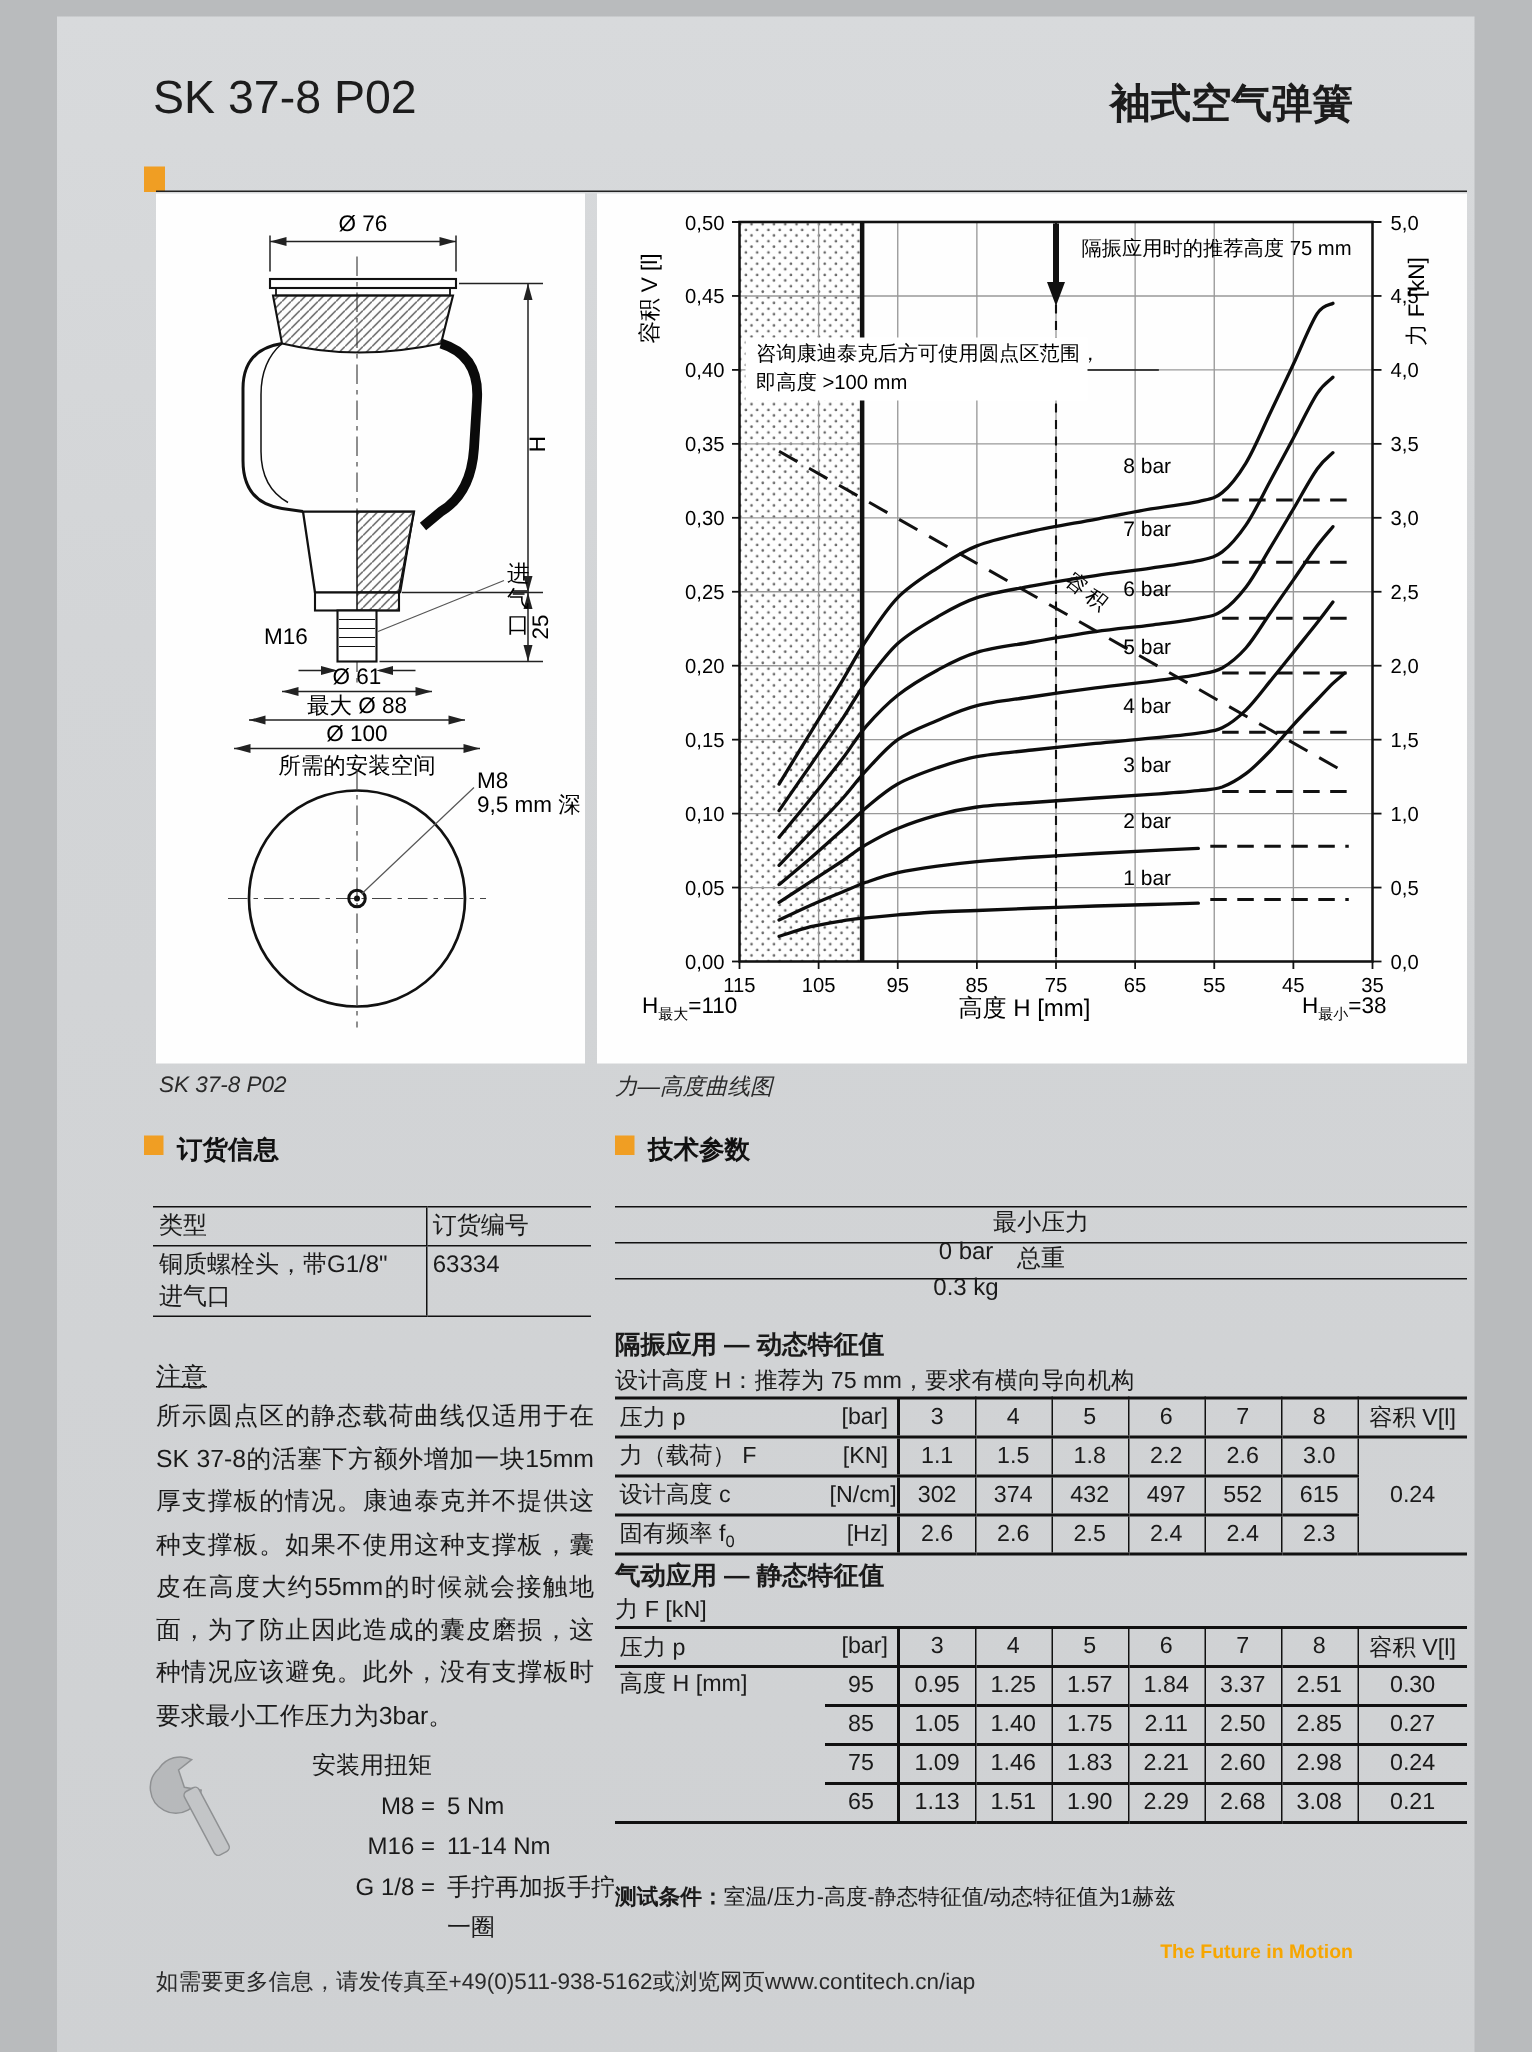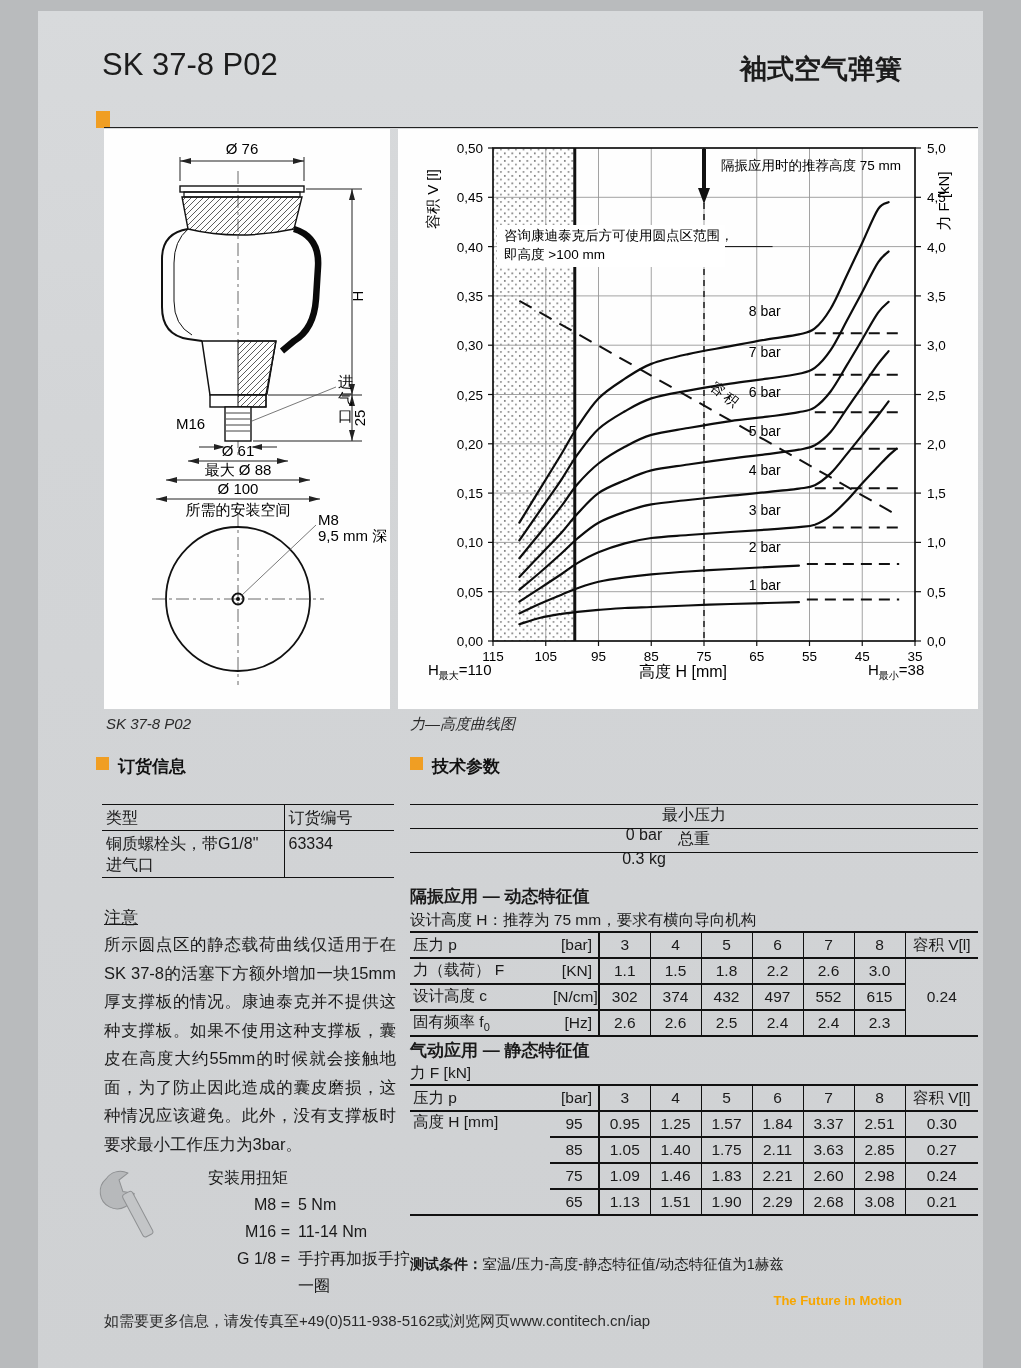--- a/index.html
+++ b/index.html
@@ -432,21 +432,21 @@
       <td class="v">3.37</td>
       <td class="v">2.51</td>
       <td class="volcell">0.30</td>
     </tr>
     <tr>
       <td>85</td>
       <td class="v vfirst">1.05</td>
       <td class="v">1.40</td>
       <td class="v">1.75</td>
       <td class="v">2.11</td>
-      <td class="v">3.63</td>
+      <td class="v">2.50</td>
       <td class="v">2.85</td>
       <td class="volcell">0.27</td>
     </tr>
     <tr>
       <td>75</td>
       <td class="v vfirst">1.09</td>
       <td class="v">1.46</td>
       <td class="v">1.83</td>
       <td class="v">2.21</td>
       <td class="v">2.60</td>

